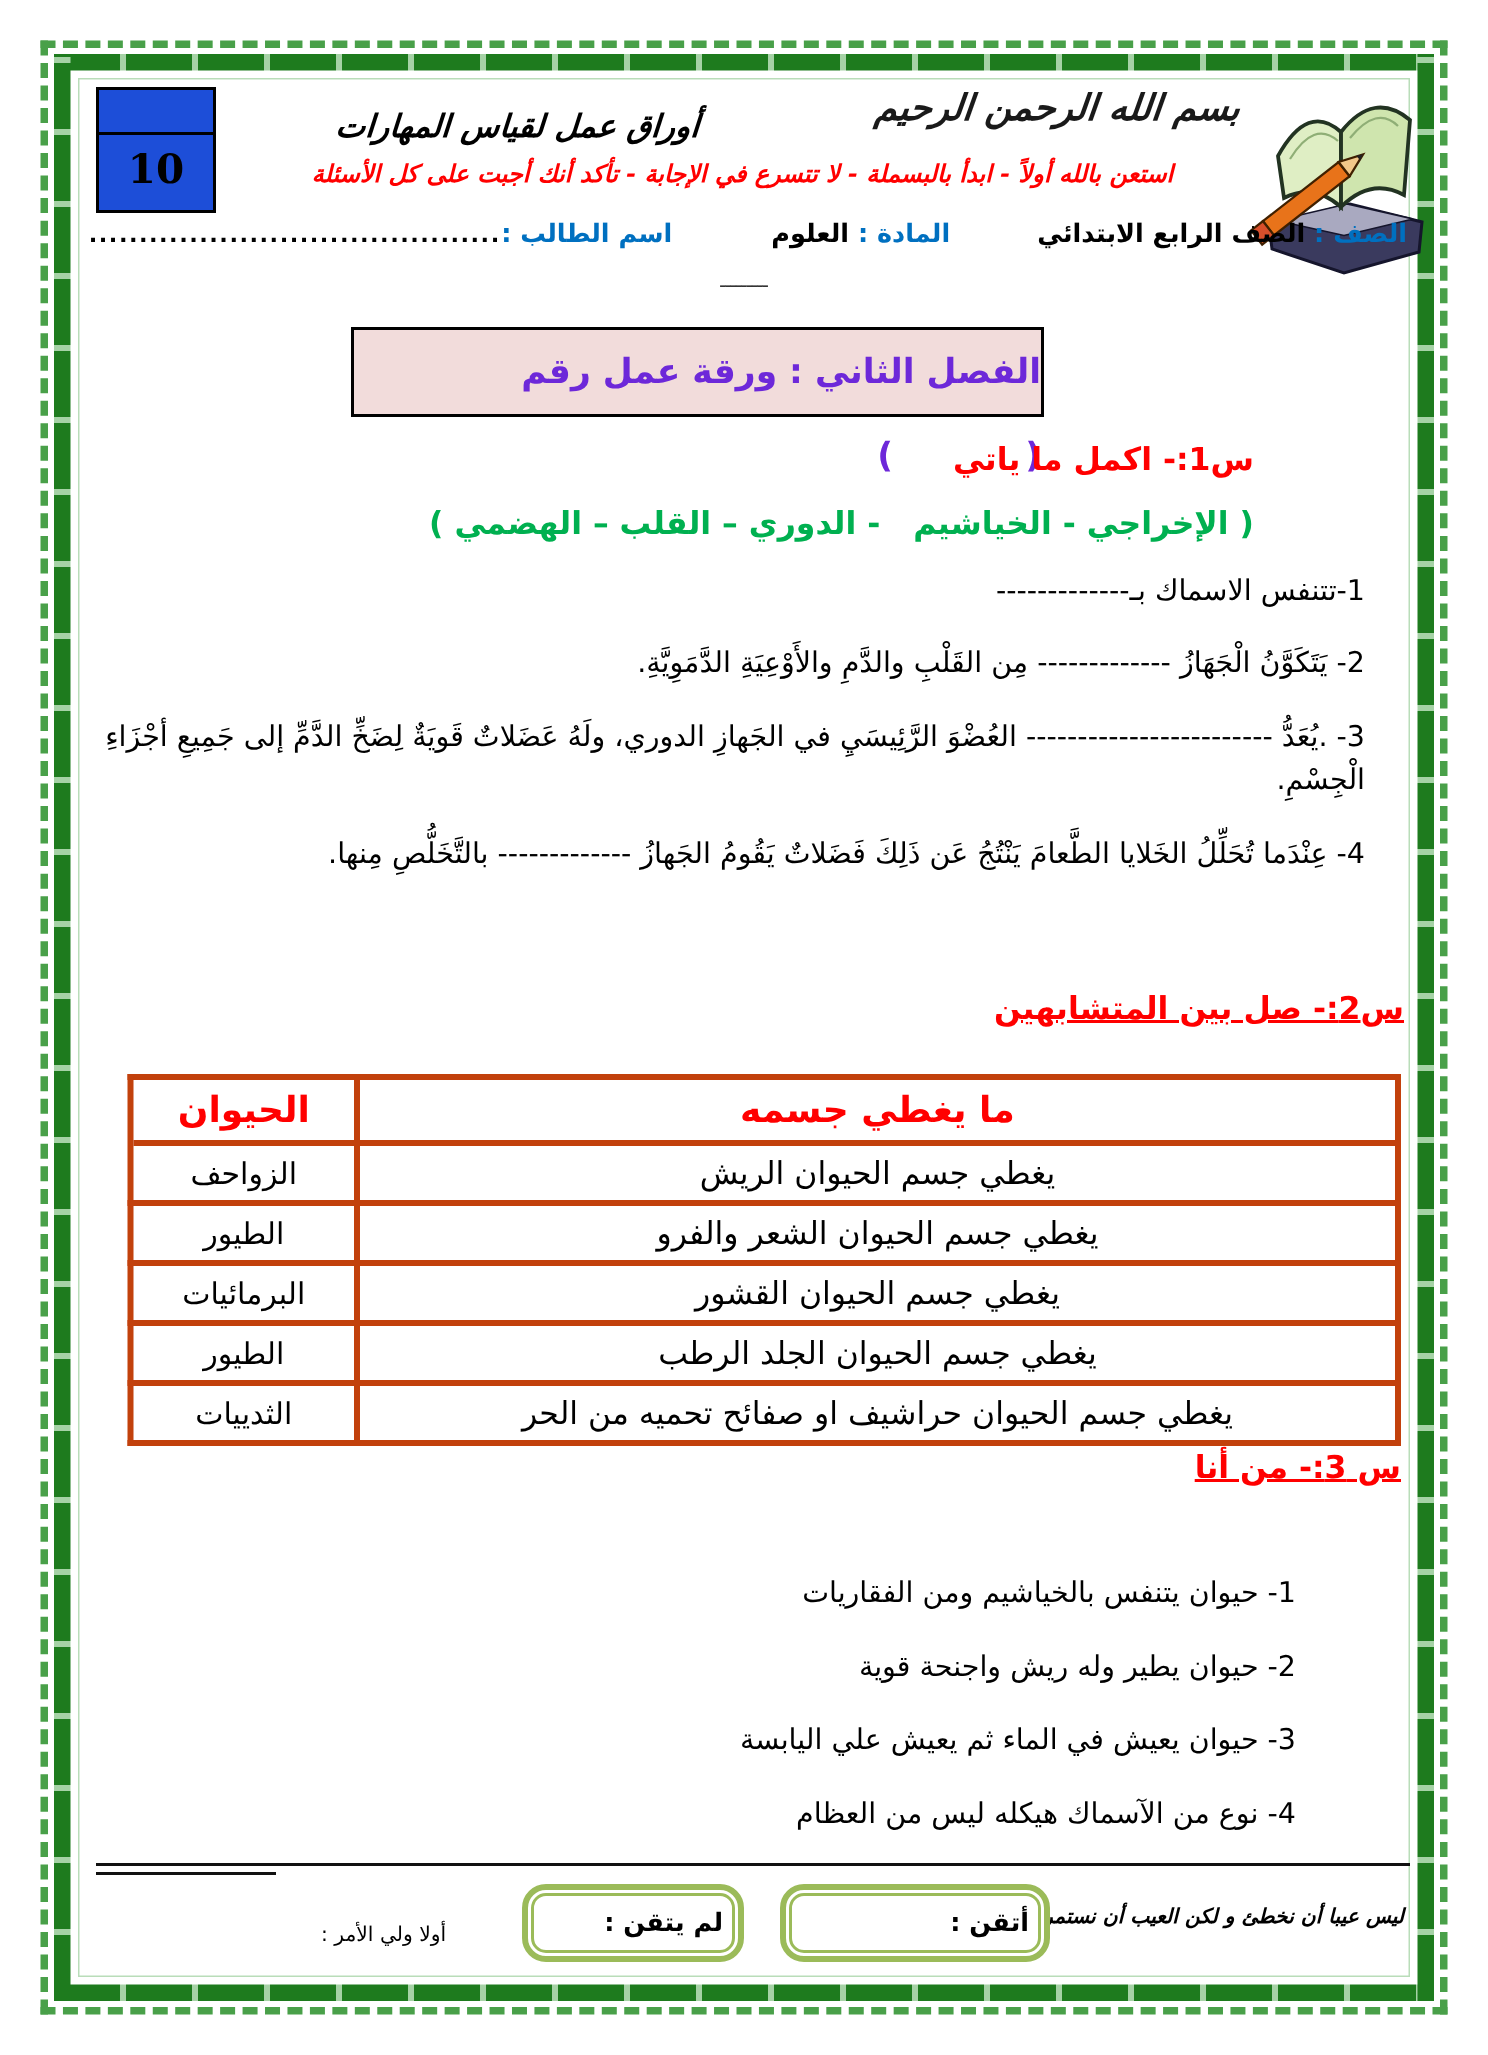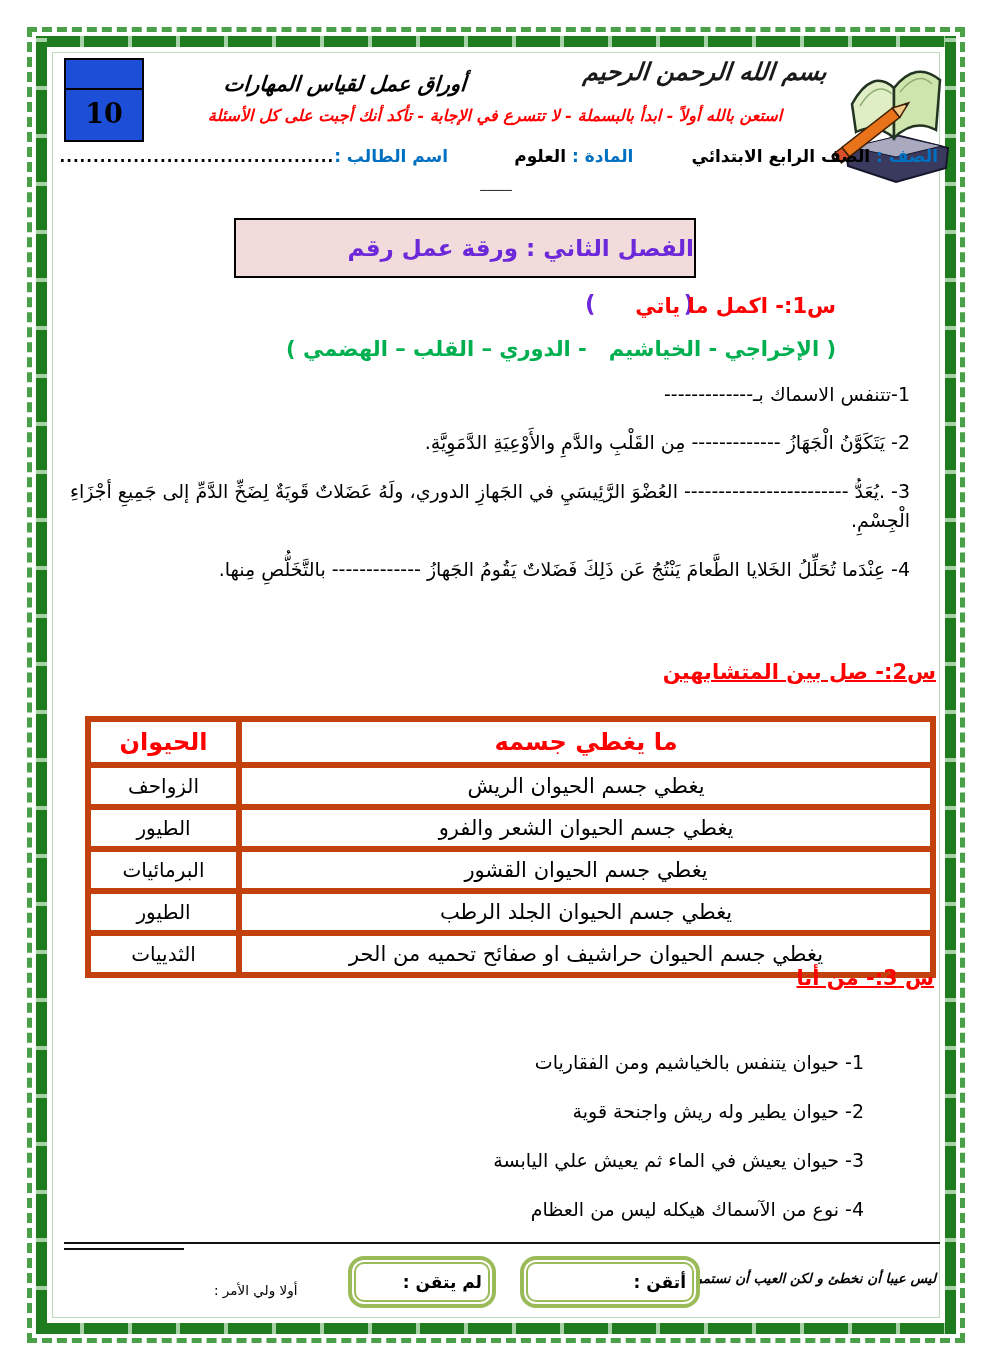--- a/index.html
+++ b/index.html
@@ -47,21 +47,21 @@
   .q1{left:60px;top:294px;width:876px;direction:rtl;}
   .q1-heading{color:#ff0000;font-weight:bold;font-size:21px;padding-right:100px;}
   .q1-bank{color:#00b050;font-weight:bold;font-size:21px;padding-right:100px;margin-top:19px;}
   .q1-item{color:#000;font-size:19px;padding-right:26px;margin-top:19px;line-height:1.55;}
 
   
   .q2-heading{left:60px;top:660px;width:876px;direction:rtl;color:#ff0000;font-weight:bold;
       font-size:21px;padding-right:82px;text-decoration:underline;text-decoration-thickness:2px;}
   table.match{left:85px;top:716px;position:absolute;border-collapse:collapse;direction:rtl;
       width:845px;table-layout:fixed;}
-  table.match td,table.match th{border:6px solid #c2410c;padding:0 8px;overflow:hidden;white-space:nowrap;}
+  table.match td,table.match th{border:4px solid #c2410c;padding:0 8px;overflow:hidden;white-space:nowrap;}
   table.match{border:2px solid #000;}
   table.match th{height:40px;color:#ff0000;font-weight:bold;font-size:24px;text-align:center;
       border-bottom:3px double #333;}
   table.match td{height:36px;font-size:21px;color:#000;}
   td.covering{text-align:center;}
   td.animal, col.animal{text-align:center;}
   table.match td.animal{text-align:center;font-size:20px;}
 
   
   .q3-heading{left:60px;top:966px;width:874px;direction:rtl;color:#ff0000;font-weight:bold;

